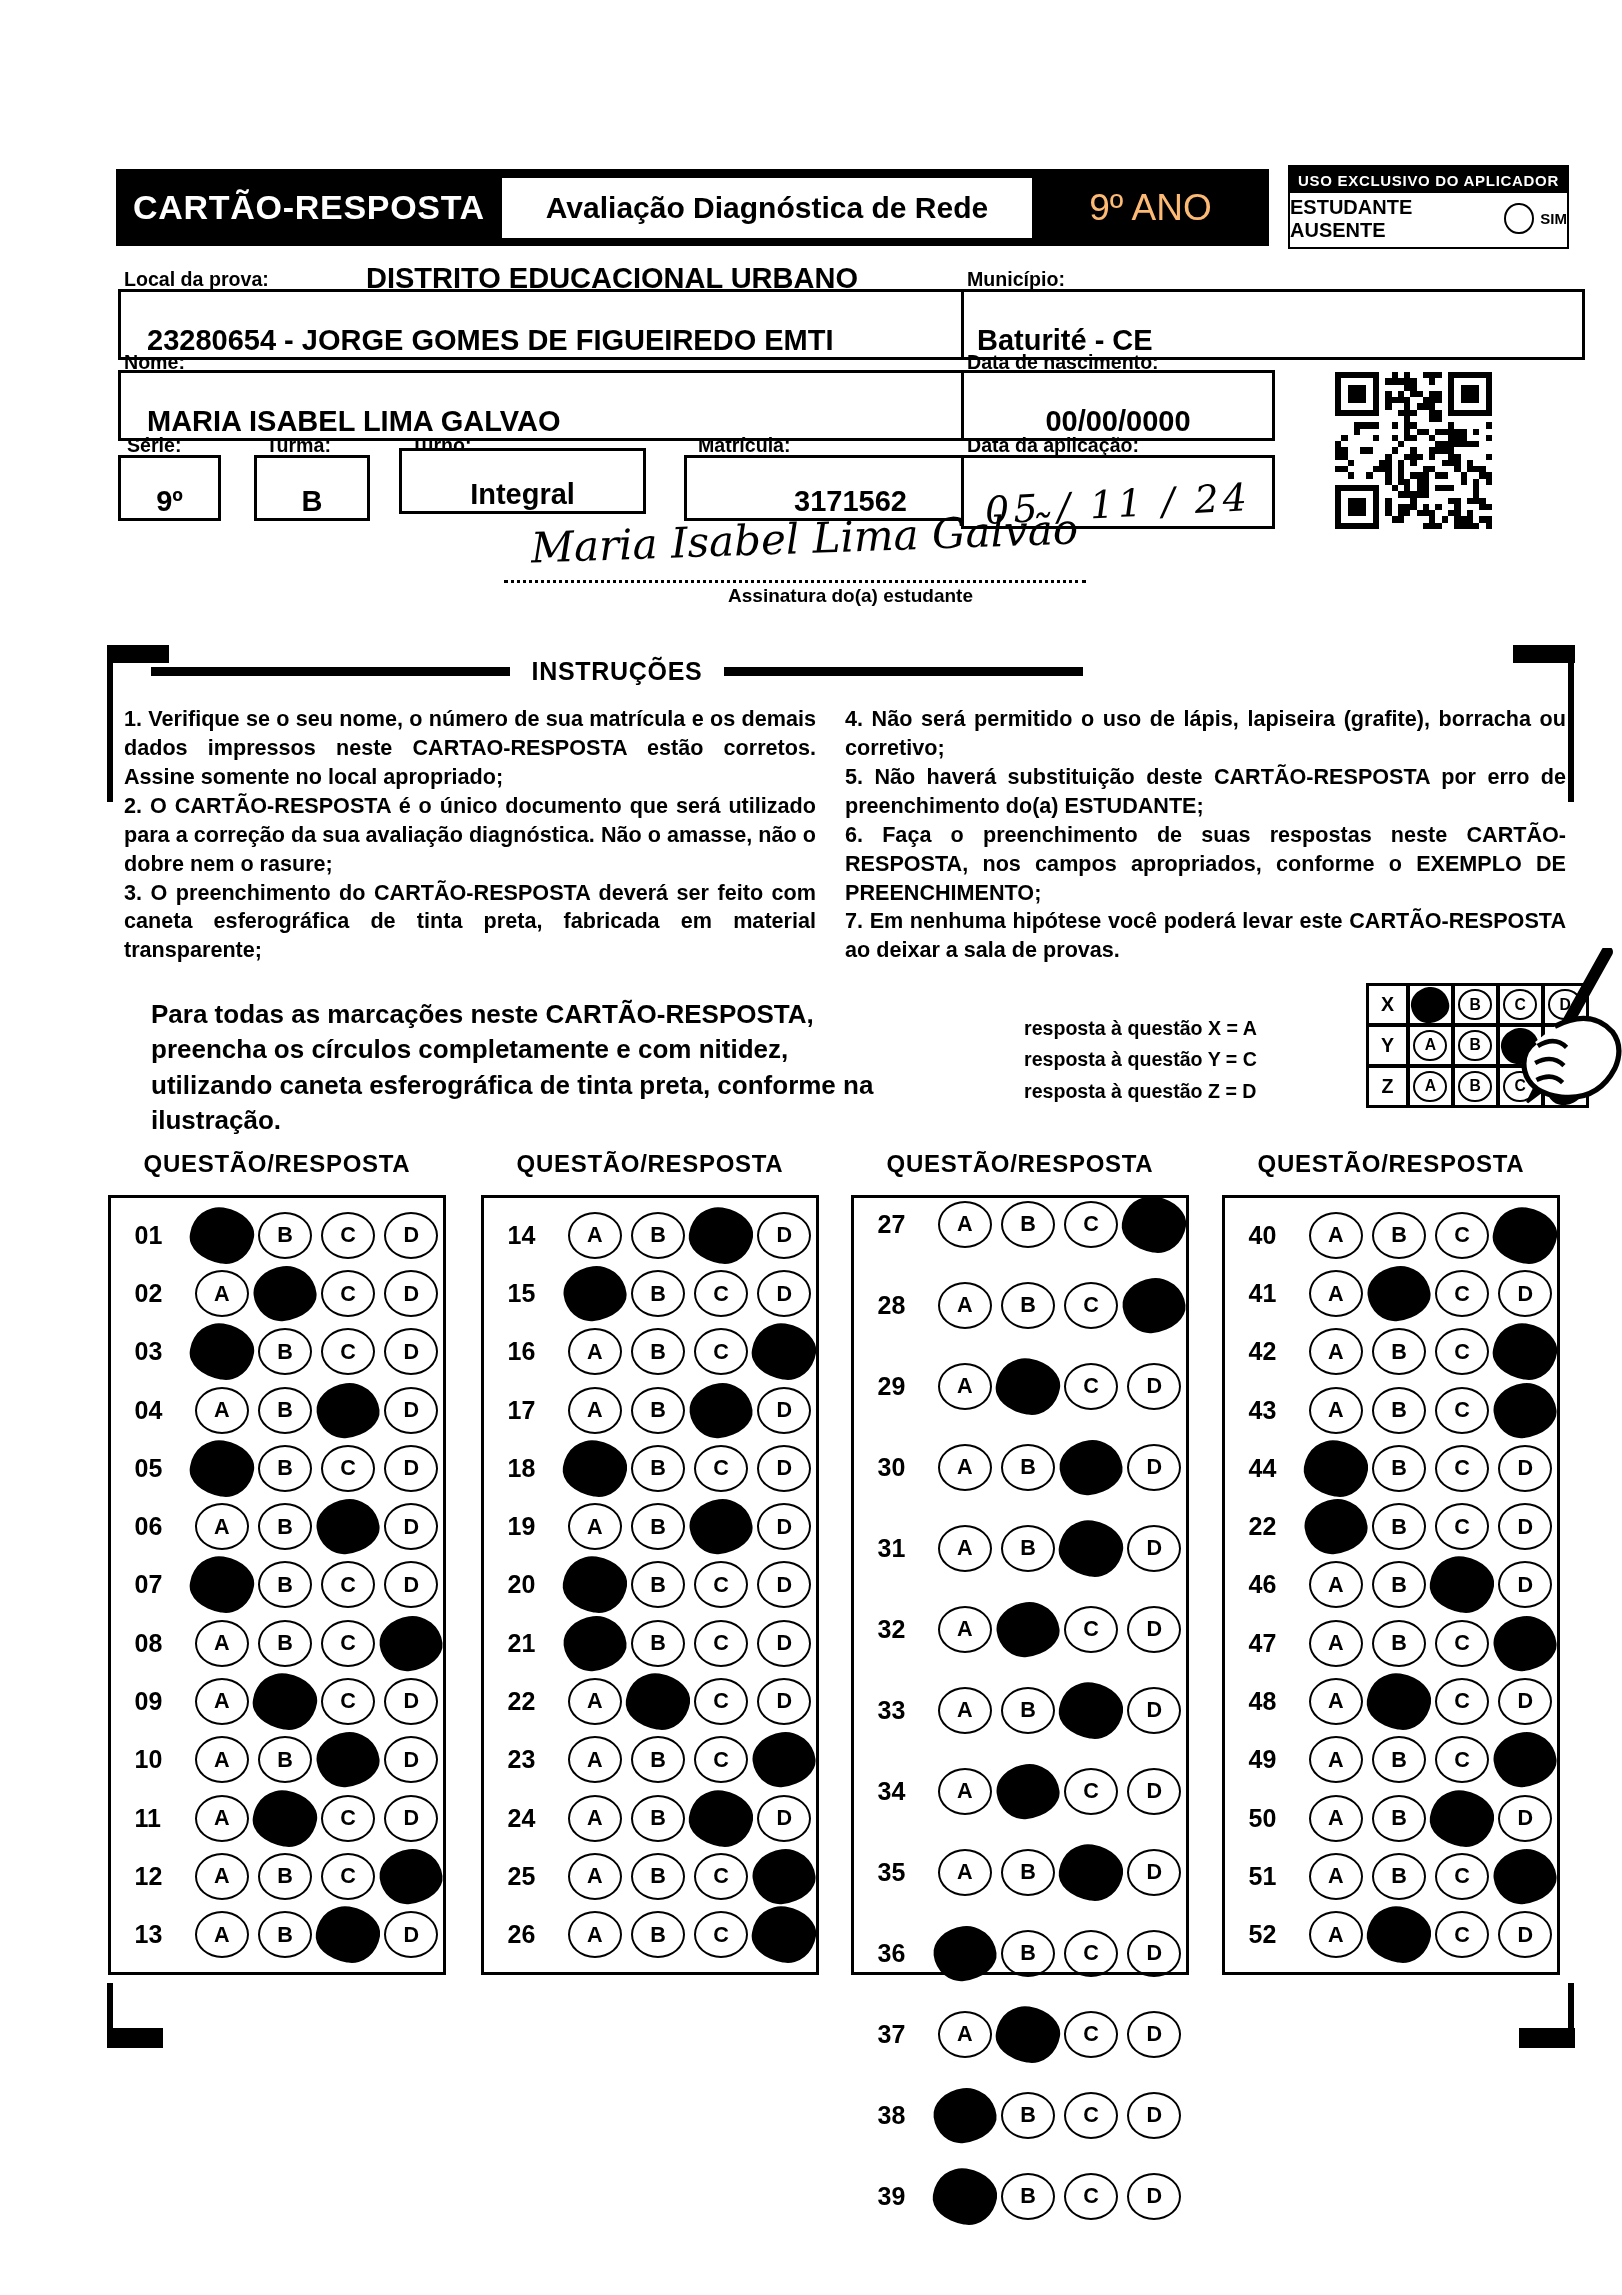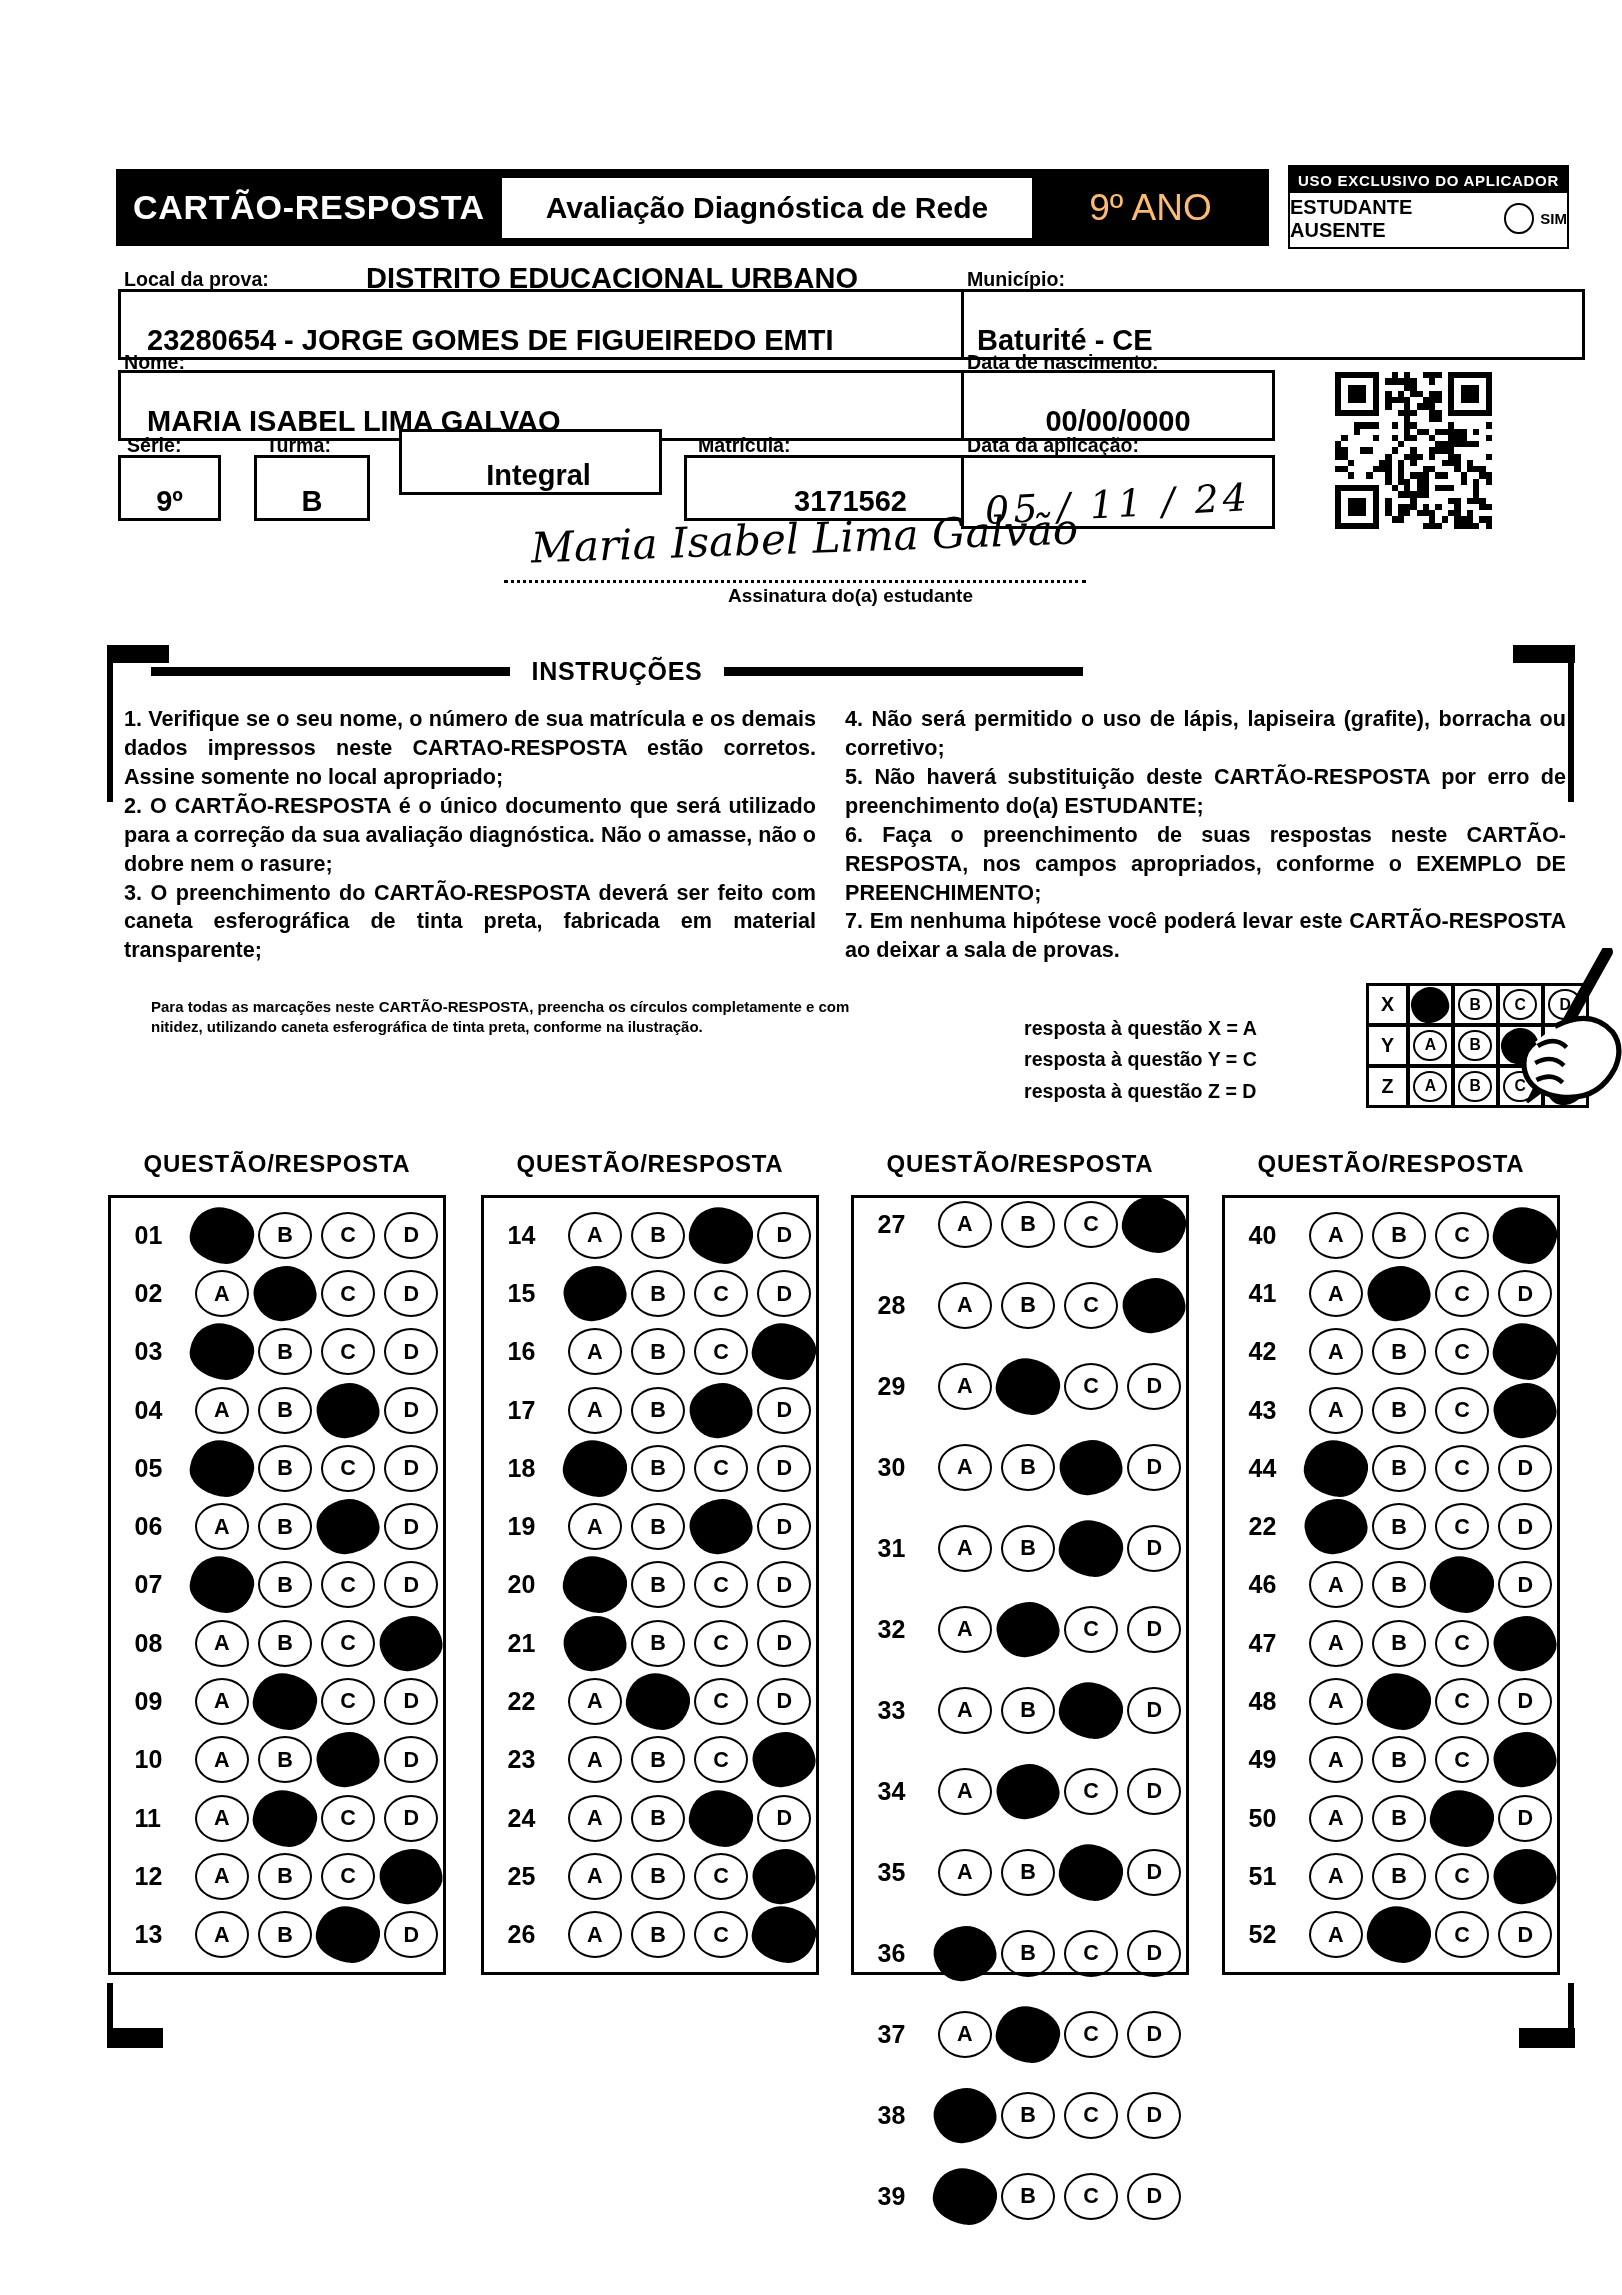--- a/index.html
+++ b/index.html
@@ -52,21 +52,21 @@
   
   .instr-divider{left:151px;top:657px;width:932px;display:flex;align-items:center;gap:22px;}
   .instr-rule{flex:1;height:8.5px;background:#000;}
   .instr-title{font-weight:bold;font-size:25px;letter-spacing:0.7px;}
   .instr-col{font-weight:bold;font-size:21.6px;line-height:1.34;text-align:justify;}
   .instr-col p{margin:0;}
   .instr-left{left:124px;top:705px;width:692px;}
   .instr-right{left:845px;top:705px;width:721px;}
 
   
-  .ex-par{left:151px;top:997px;width:732px;font-weight:bold;font-size:15px;line-height:1.36;}
+  .ex-par{left:151px;top:997px;width:732px;font-weight:bold;font-size:26px;line-height:1.36;}
   .ex-legend{left:1024px;top:1013px;font-weight:bold;font-size:19.6px;line-height:1.6;}
   .ex-grid{left:1366px;top:983px;display:grid;grid-template-columns:37px repeat(4,41px);
            gap:3.9px;background:#000;border:3.9px solid #000;}
   .ex-cell{background:#fff;height:37px;display:flex;align-items:center;justify-content:center;}
   .ex-lab{font-weight:bold;font-size:19.6px;}
   .ex-bubble{width:30px;height:27.5px;border:2px solid #000;border-radius:50%;display:flex;
              align-items:center;justify-content:center;font-weight:bold;font-size:15.7px;}
   .ex-bubble.filled{background:#000;border-color:#000;color:transparent;
              border-radius:53% 47% 55% 45%/48% 55% 45% 52%;transform:rotate(-8deg) scale(1.12);}
   .hand-svg{left:1497px;top:948px;width:128px;height:183px;z-index:5;}
@@ -131,21 +131,21 @@
   <div class="abs lbl" style="left:266px;top:434px;">Turma:</div>
   <div class="abs lbl" style="left:411px;top:434px;">Turno:</div>
   <div class="abs lbl" style="left:698px;top:434px;">Matrícula:</div>
 
   <div class="abs fbox center" style="left:118px;top:455px;width:97px;height:60px;">
     <span>9º</span>
   </div>
   <div class="abs fbox center" style="left:254px;top:455px;width:110px;height:60px;">
     <span>B</span>
   </div>
-  <div class="abs fbox center" style="left:399px;top:429px;width:241px;height:60px;padding-left:16px;">
+  <div class="abs fbox center" style="left:399px;top:448px;width:241px;height:60px;">
     <span>Integral</span>
   </div>
   <div class="abs fbox center" style="left:684px;top:455px;width:327px;height:60px;">
     <span>3171562</span>
   </div>
 
   <div class="abs lbl" style="left:967px;top:434px;">Data da aplicação:</div>
   <div class="abs fbox center" style="left:961px;top:455px;width:308px;height:68px;">
     <span class="handwrite date-hand">05 / 11 / 24</span>
   </div>

